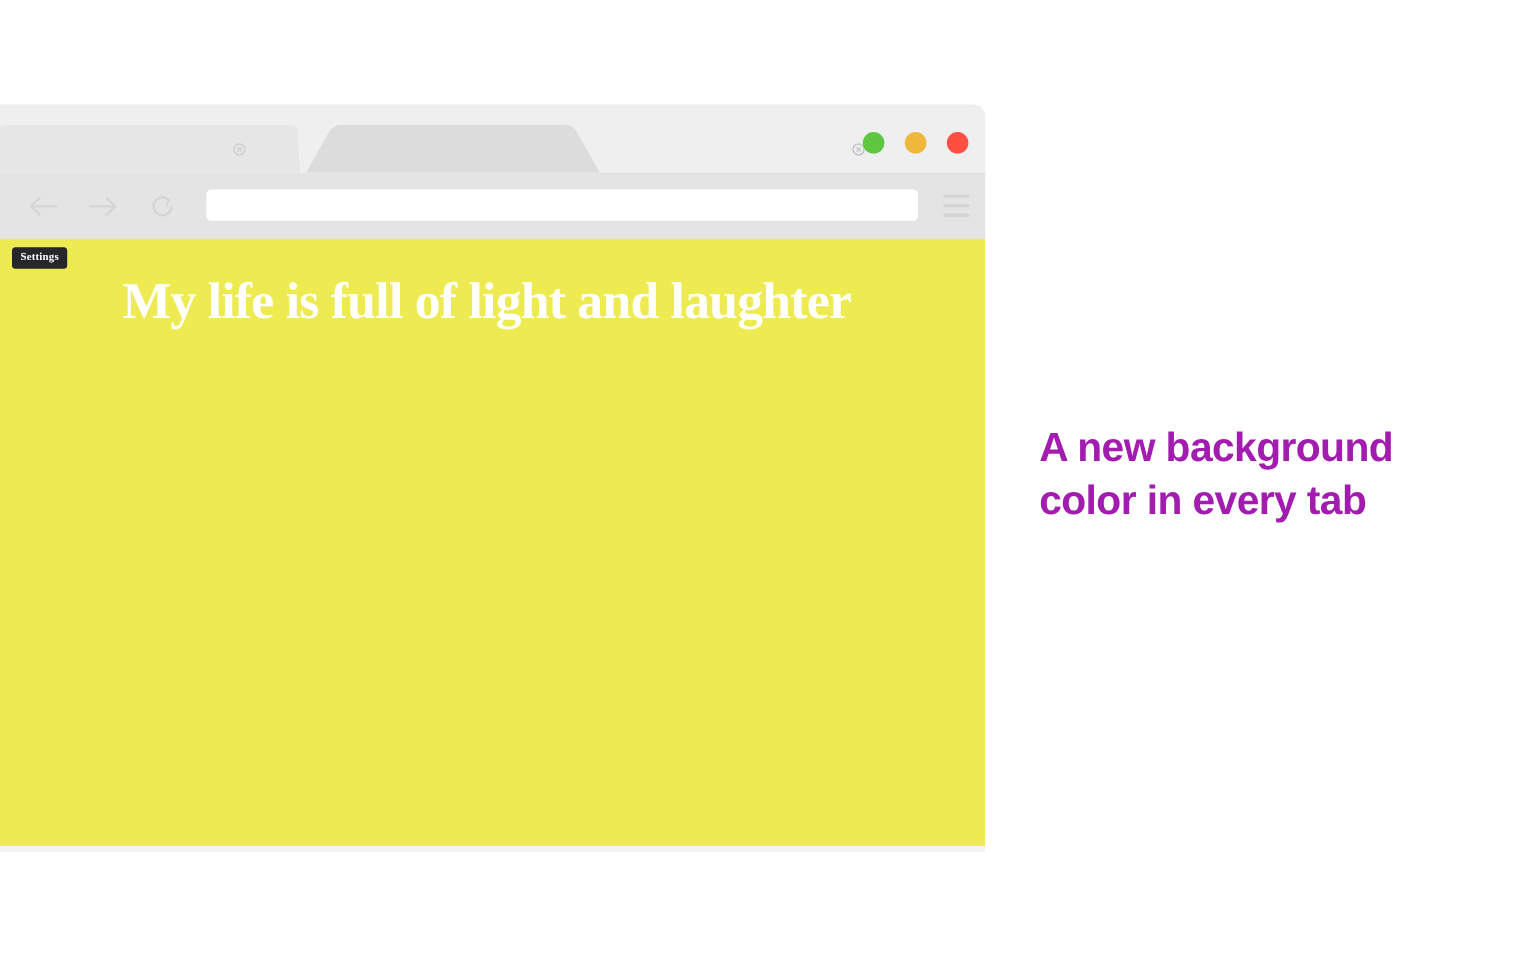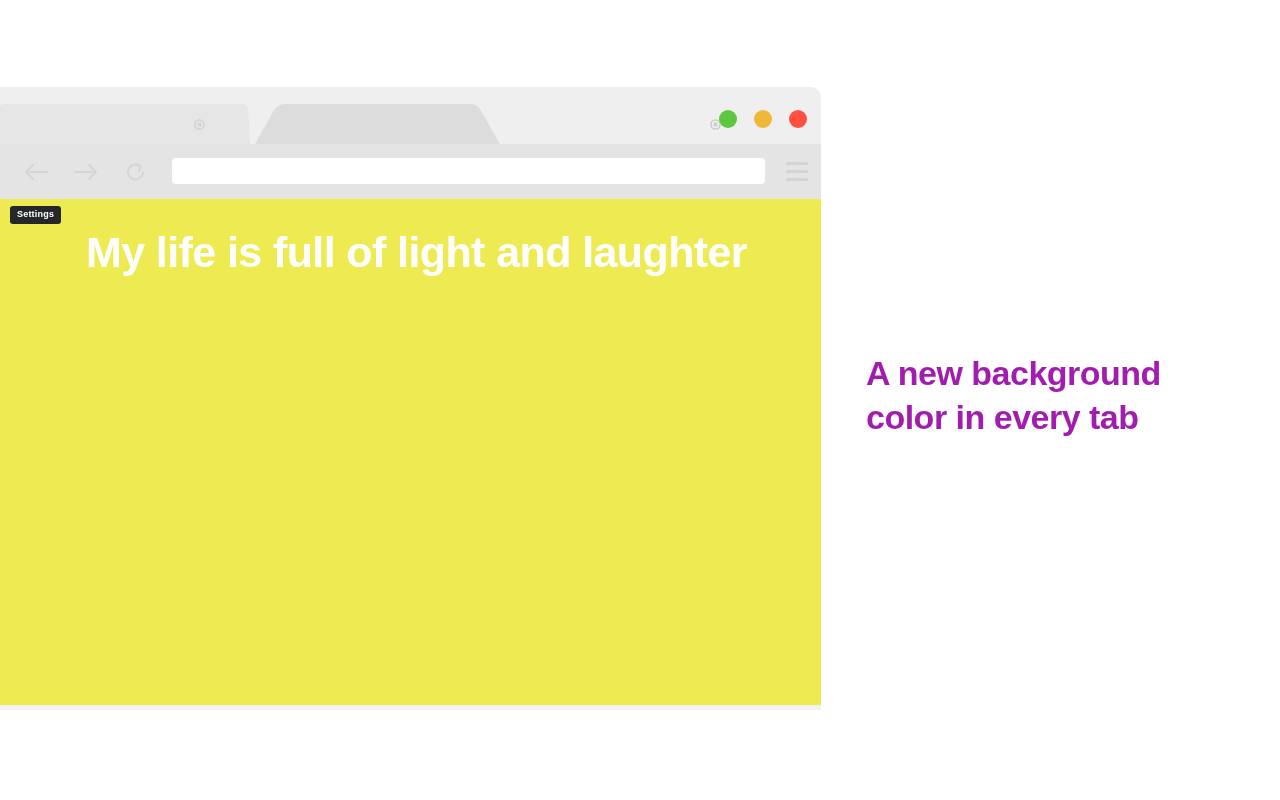--- a/index.html
+++ b/index.html
@@ -140,20 +140,21 @@
   }
 
   
   .page-content {
     position: absolute;
     left: 0;
     top: 112px;
     width: 821px;
     height: 508px;
     background: #edea52;
+    font-family: Liberation Serif, serif;
   }
 
   .settings-badge {
     position: absolute;
     left: 10px;
     top: 7px;
     background: #26272b;
     color: #ffffff;
     font-size: 9px;
     font-weight: bold;
@@ -161,27 +162,27 @@
     padding: 4px 7px 5px 7px;
     border-radius: 3px;
     line-height: 1;
   }
 
   .quote {
     position: absolute;
     left: 0;
     top: 26px;
     width: 821px;
-    text-align: right;
+    text-align: left;
     color: #ffffff;
     font-size: 43px;
     font-weight: bold;
     line-height: 1.27;
     letter-spacing: -0.6px;
-    padding: 0 74px;
+    padding: 0 102px;
     box-sizing: border-box;
   }
 
   .window-bottom-strip {
     position: absolute;
     left: 0;
     top: 705px;
     width: 821px;
     height: 5px;
     background: #f2f2f2;

